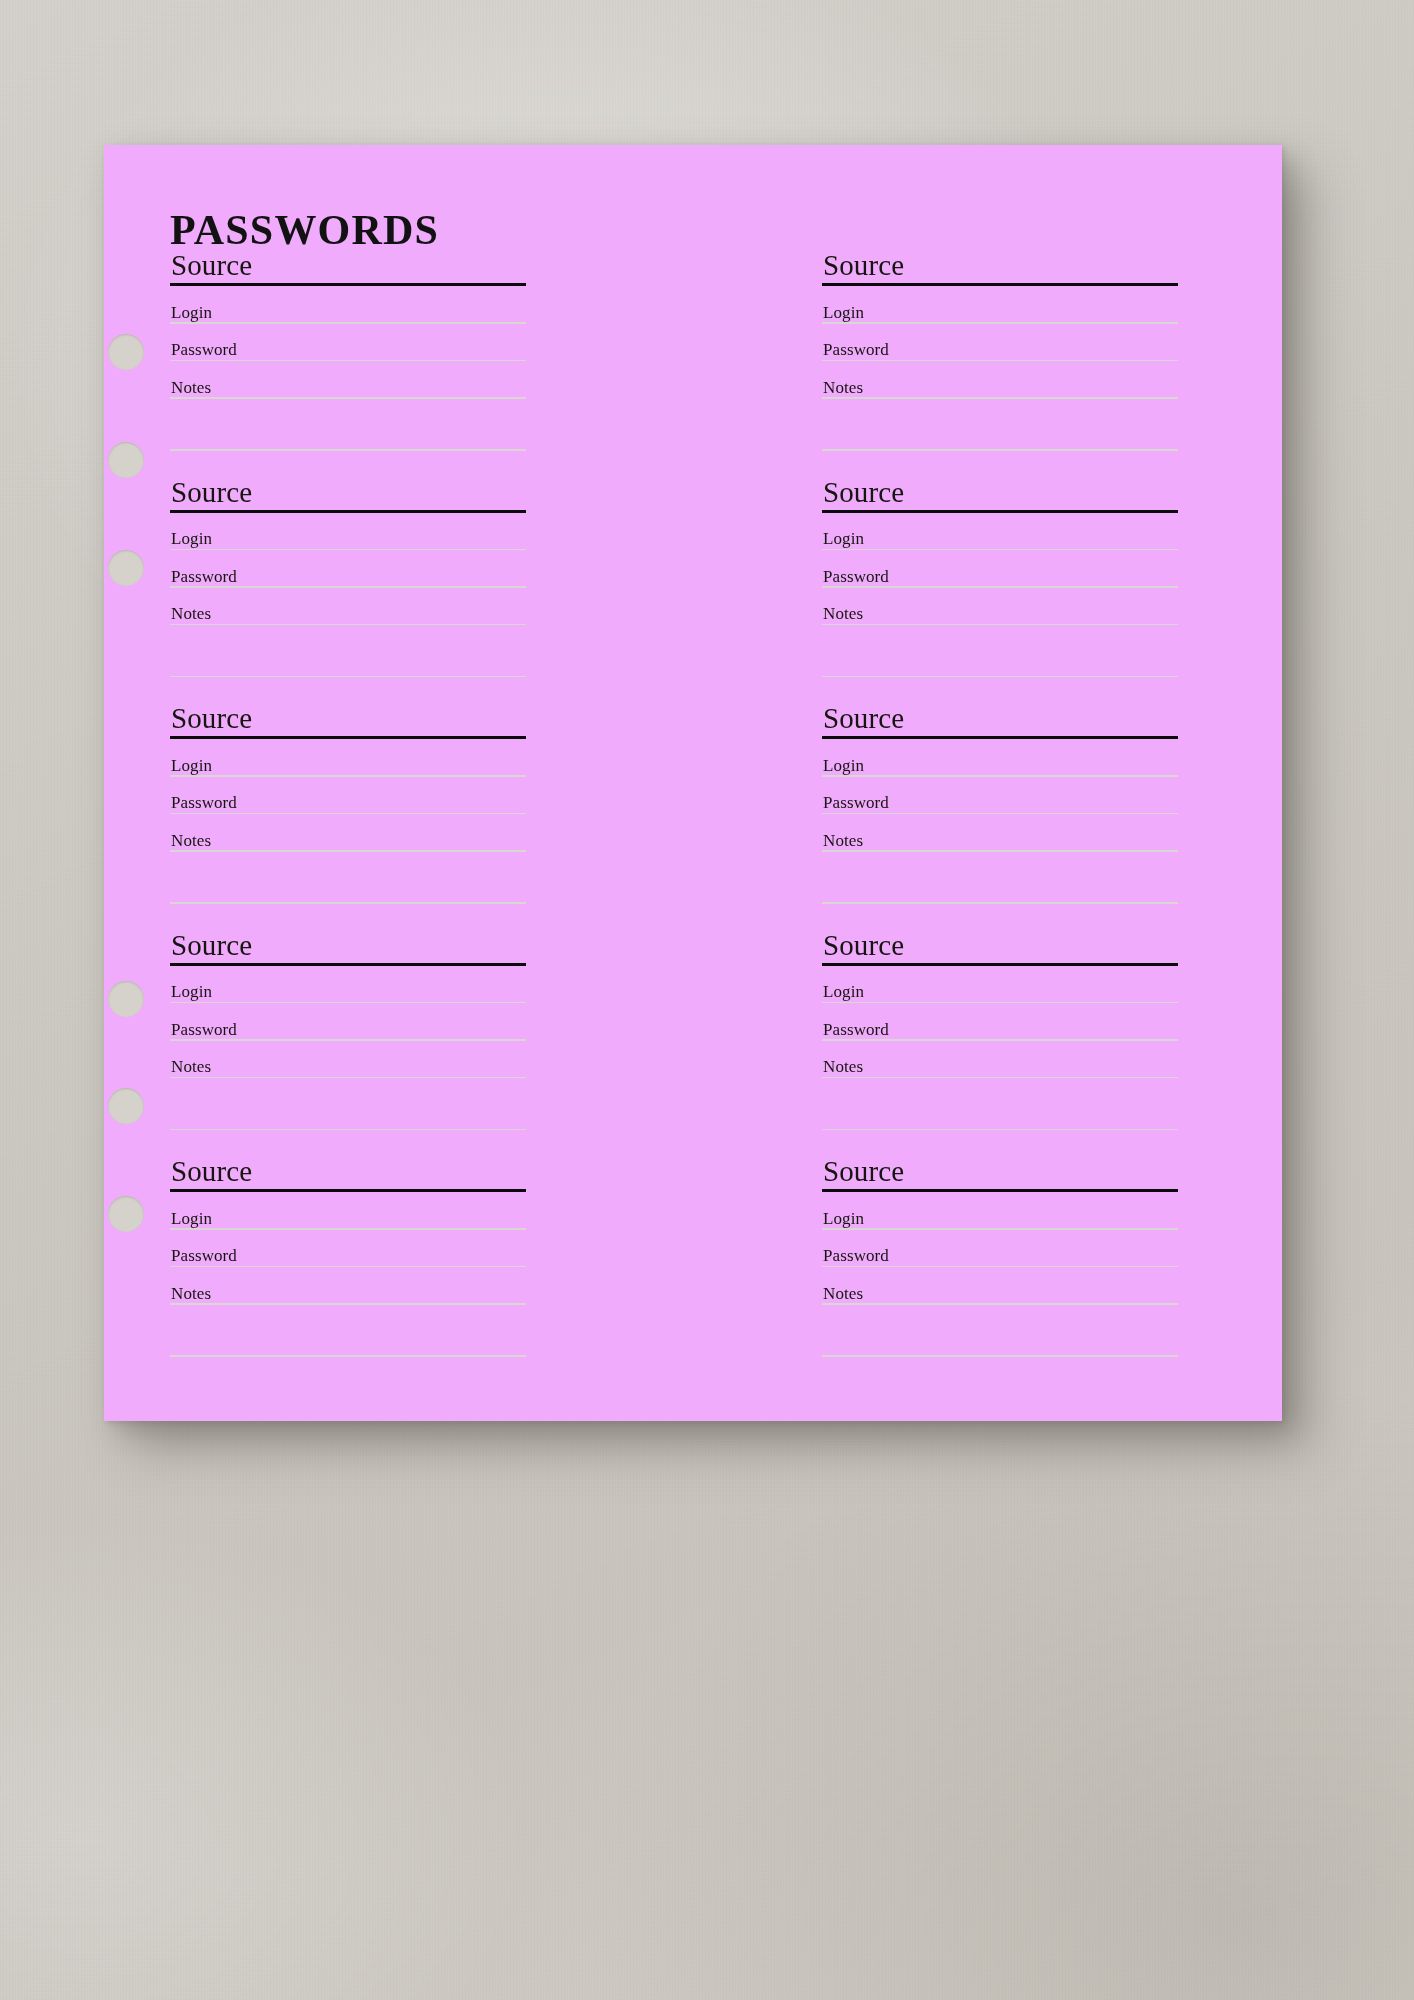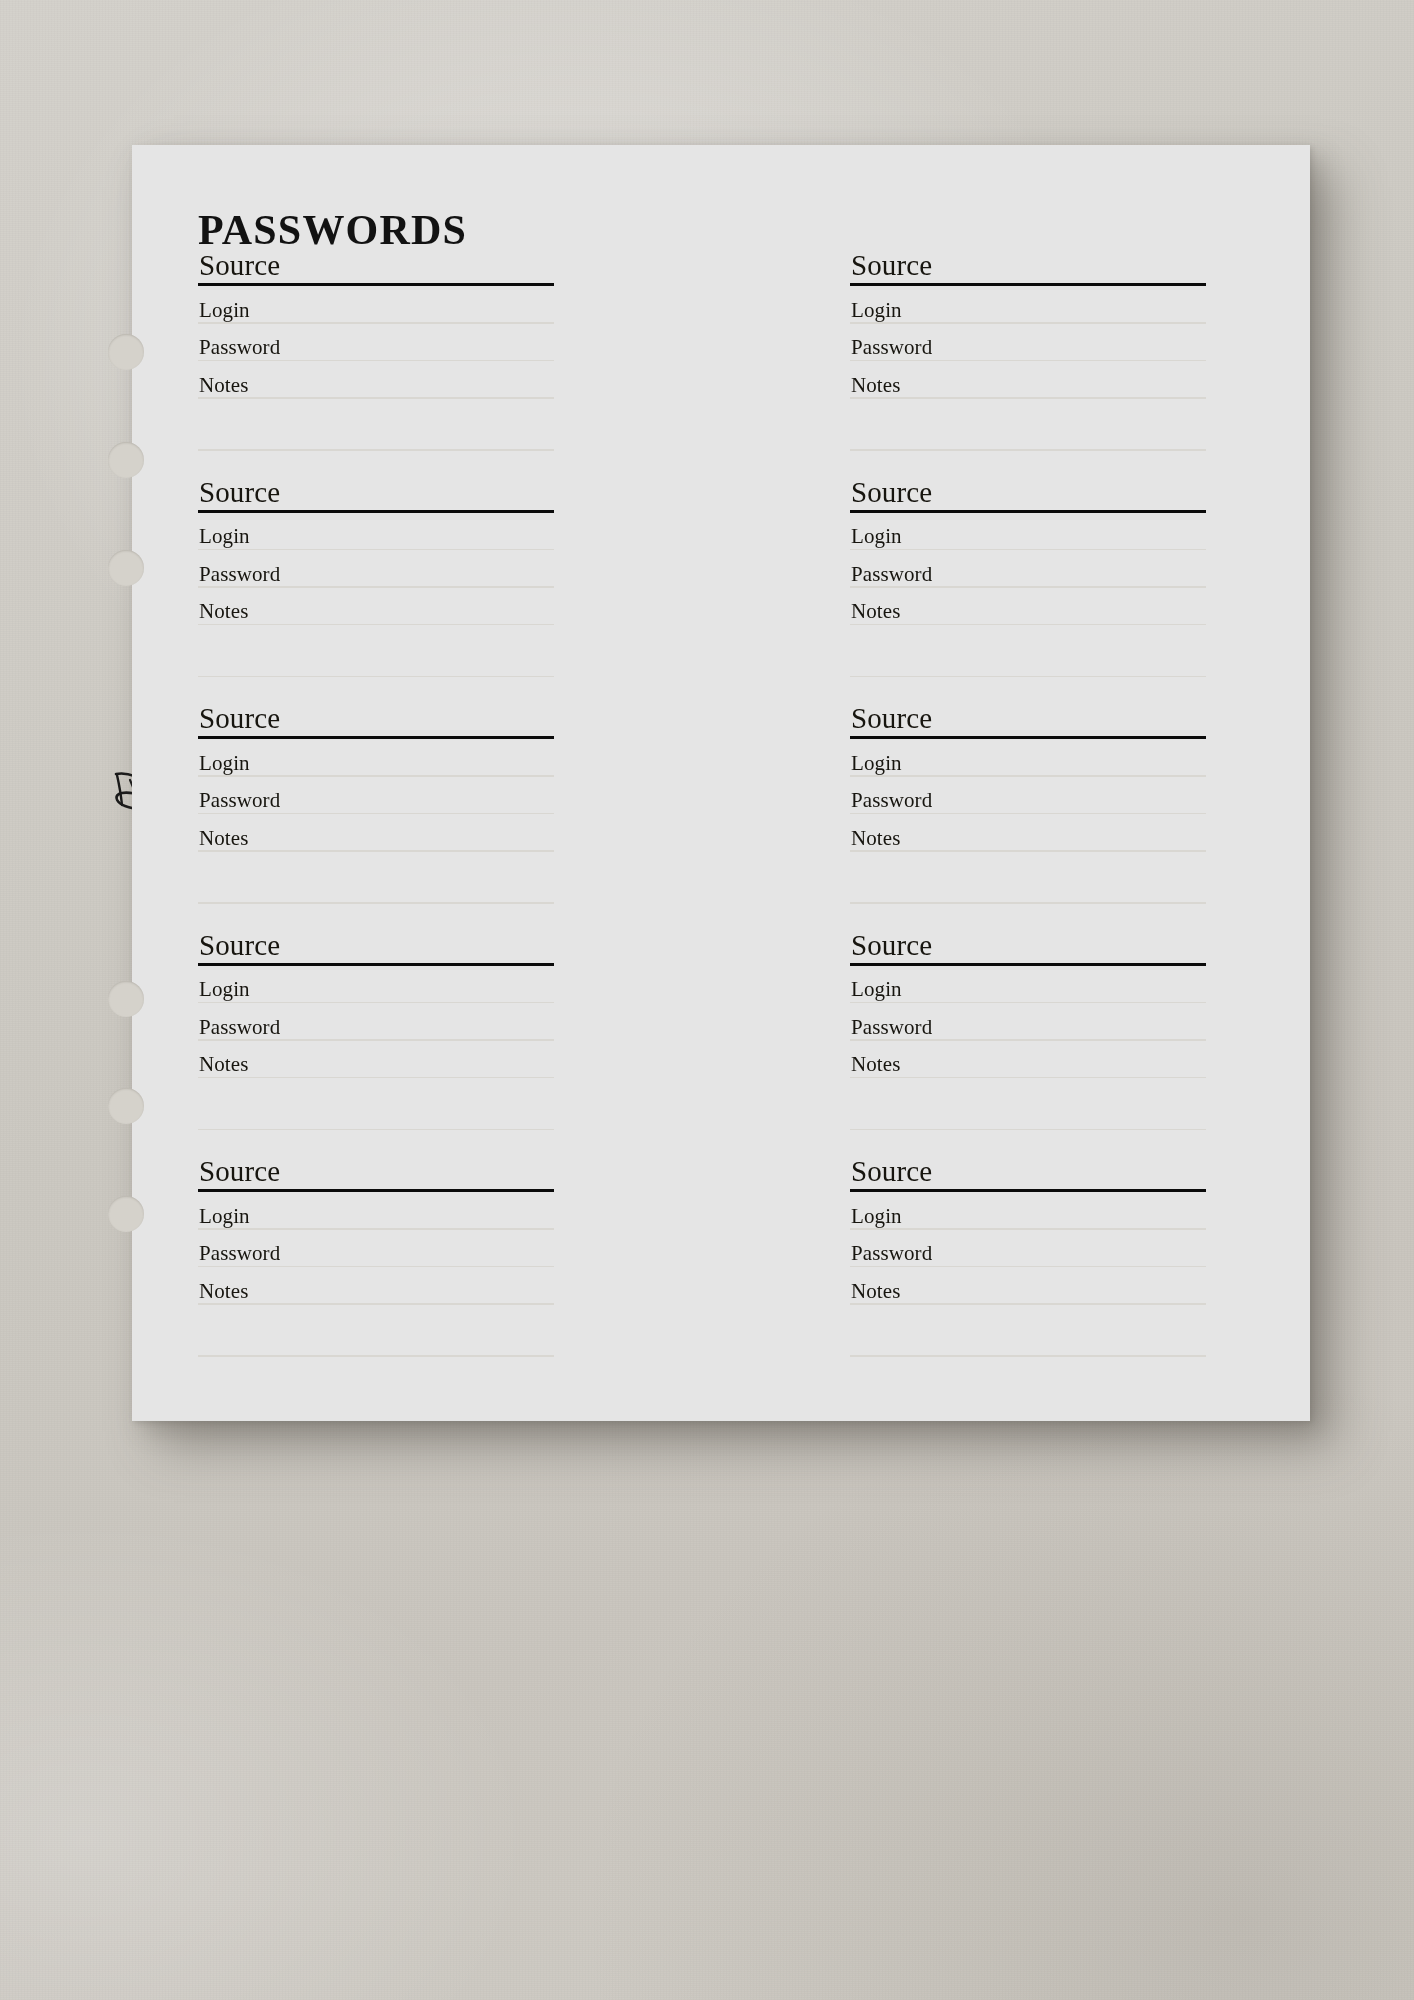--- a/index.html
+++ b/index.html
@@ -32,25 +32,25 @@
     background-image:
       repeating-linear-gradient(0deg, rgba(0,0,0,0.012) 0px, rgba(0,0,0,0.012) 1px, rgba(255,255,255,0.012) 1px, rgba(255,255,255,0.012) 2px),
       repeating-linear-gradient(90deg, rgba(0,0,0,0.010) 0px, rgba(0,0,0,0.010) 1px, rgba(255,255,255,0.010) 1px, rgba(255,255,255,0.010) 3px);
     opacity: 0.85;
     pointer-events: none;
   }
 
   
   #page {
     position: absolute;
-    left: 132px;
+    left: 104px;
     top: 145px;
     width: 1178px;
     height: 1276px;
-    background: #e5e5e5;
+    background: #f0abfc;
     box-shadow:
       26px 26px 46px rgba(90,85,78,0.42),
       10px 10px 22px rgba(90,85,78,0.26),
       2px 2px 5px rgba(90,85,78,0.20);
   }
 
   
   #title {
     position: absolute;
     left: 66px;
@@ -111,21 +111,21 @@
     bottom: 6px;
     margin-top: 48px;
   }
   .field.source .field-rule {
     height: 3px;
     background: #0b0b0b;
   }
 
   
   .field.thin .field-label {
-    font-size: 21px;
+    font-size: 17px;
     letter-spacing: 0.1px;
     margin-top: 34px;
   }
   .field.thin .field-rule {
     height: 1.4px;
     background: #d9d7d2;
   }
 
   
   .field.blank {

